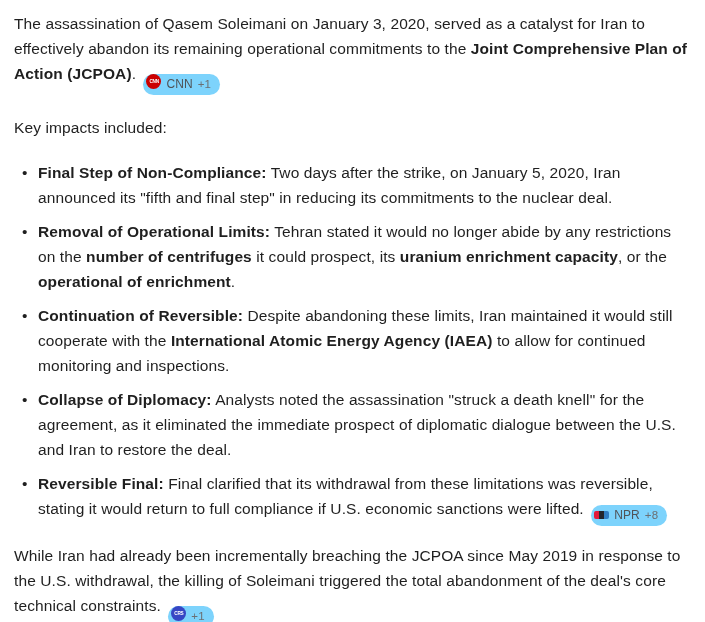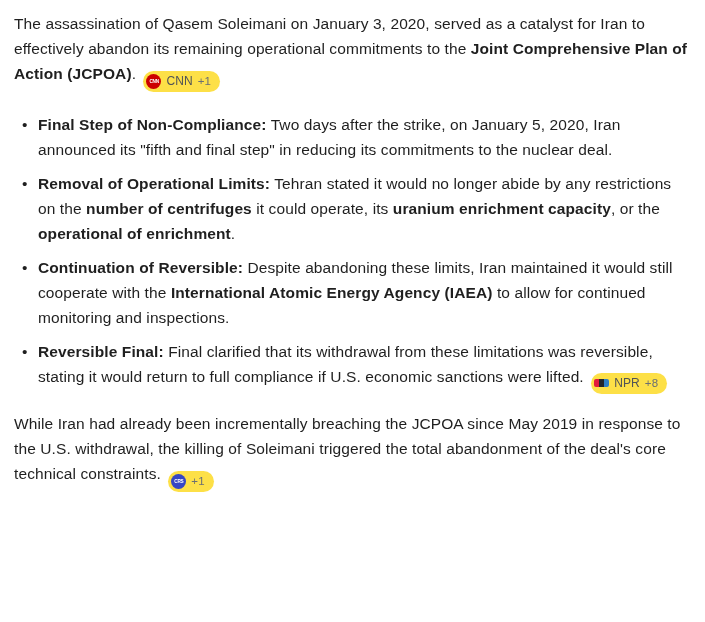--- a/index.html
+++ b/index.html
@@ -32,23 +32,23 @@
   }
   ul.impacts li::before {
     content: "\2022";
     position: absolute;
     left: 8px;
     top: 0;
     color: #1f1f1f;
   }
   .cite {
     display: inline-flex;
-    align-items: center;
+    align-items: flex-start;
     gap: 5px;
-    background: #fde047;
+    background: #7dd3fc;
     border-radius: 11px;
     height: 21px;
     padding: 0 9px 0 3px;
     font-size: 12px;
     line-height: 21px;
     color: #505357;
     vertical-align: -5px;
     margin-left: 3px;
     cursor: pointer;
     white-space: nowrap;
@@ -87,29 +87,31 @@
 <div class="content">
 
   <p><span>The assassination of Qasem Soleimani on January 3, 2020, served as a catalyst for Iran to effectively abandon its remaining operational commitments to the </span><span class="b">Joint Comprehensive Plan of Action (JCPOA)</span><span>. </span><span class="cite">
         <span class="ci" style="background: rgb(204, 0, 0);">
           <span>CNN</span>
         </span>
         <span>CNN</span>
         <span class="count">+1</span>
       </span></p>
 
+  <p>Key impacts included:</p>
 
   <ul class="impacts">
 
     <li><span class="b">Final Step of Non-Compliance:</span><span> Two days after the strike, on January 5, 2020, Iran announced its "fifth and final step" in reducing its commitments to the nuclear deal.</span></li>
 
-    <li><span class="b">Removal of Operational Limits:</span><span> Tehran stated it would no longer abide by any restrictions on the </span><span class="b">number of centrifuges</span><span> it could operate, its </span><span class="b">uranium enrichment capacity</span><span>, or the </span><span class="b">operational of enrichment</span><span>.</span></li>
+    <li><span class="b">Removal of Operational Limits:</span><span> Tehran stated it would no longer abide by any restrictions on the </span><span class="b">number of centrifuges</span><span> it could prospect, its </span><span class="b">uranium enrichment capacity</span><span>, or the </span><span class="b">operational of enrichment</span><span>.</span></li>
 
     <li><span class="b">Continuation of Reversible:</span><span> Despite abandoning these limits, Iran maintained it would still cooperate with the </span><span class="b">International Atomic Energy Agency (IAEA)</span><span> to allow for continued monitoring and inspections.</span></li>
 
+    <li><span class="b">Collapse of Diplomacy:</span><span> Analysts noted the assassination "struck a death knell" for the agreement, as it eliminated the immediate prospect of diplomatic dialogue between the U.S. and Iran to restore the deal.</span></li>
 
     <li><span class="b">Reversible Final:</span><span> Final clarified that its withdrawal from these limitations was reversible, stating it would return to full compliance if U.S. economic sanctions were lifted. </span><span class="cite">
           <span class="npr">
             <i style="background: rgb(226, 27, 60);"></i>
             <i style="background: rgb(35, 38, 43);"></i>
             <i style="background: rgb(47, 126, 194);"></i>
           </span>
           <span>NPR</span>
           <span class="count">+8</span>
         </span></li>

